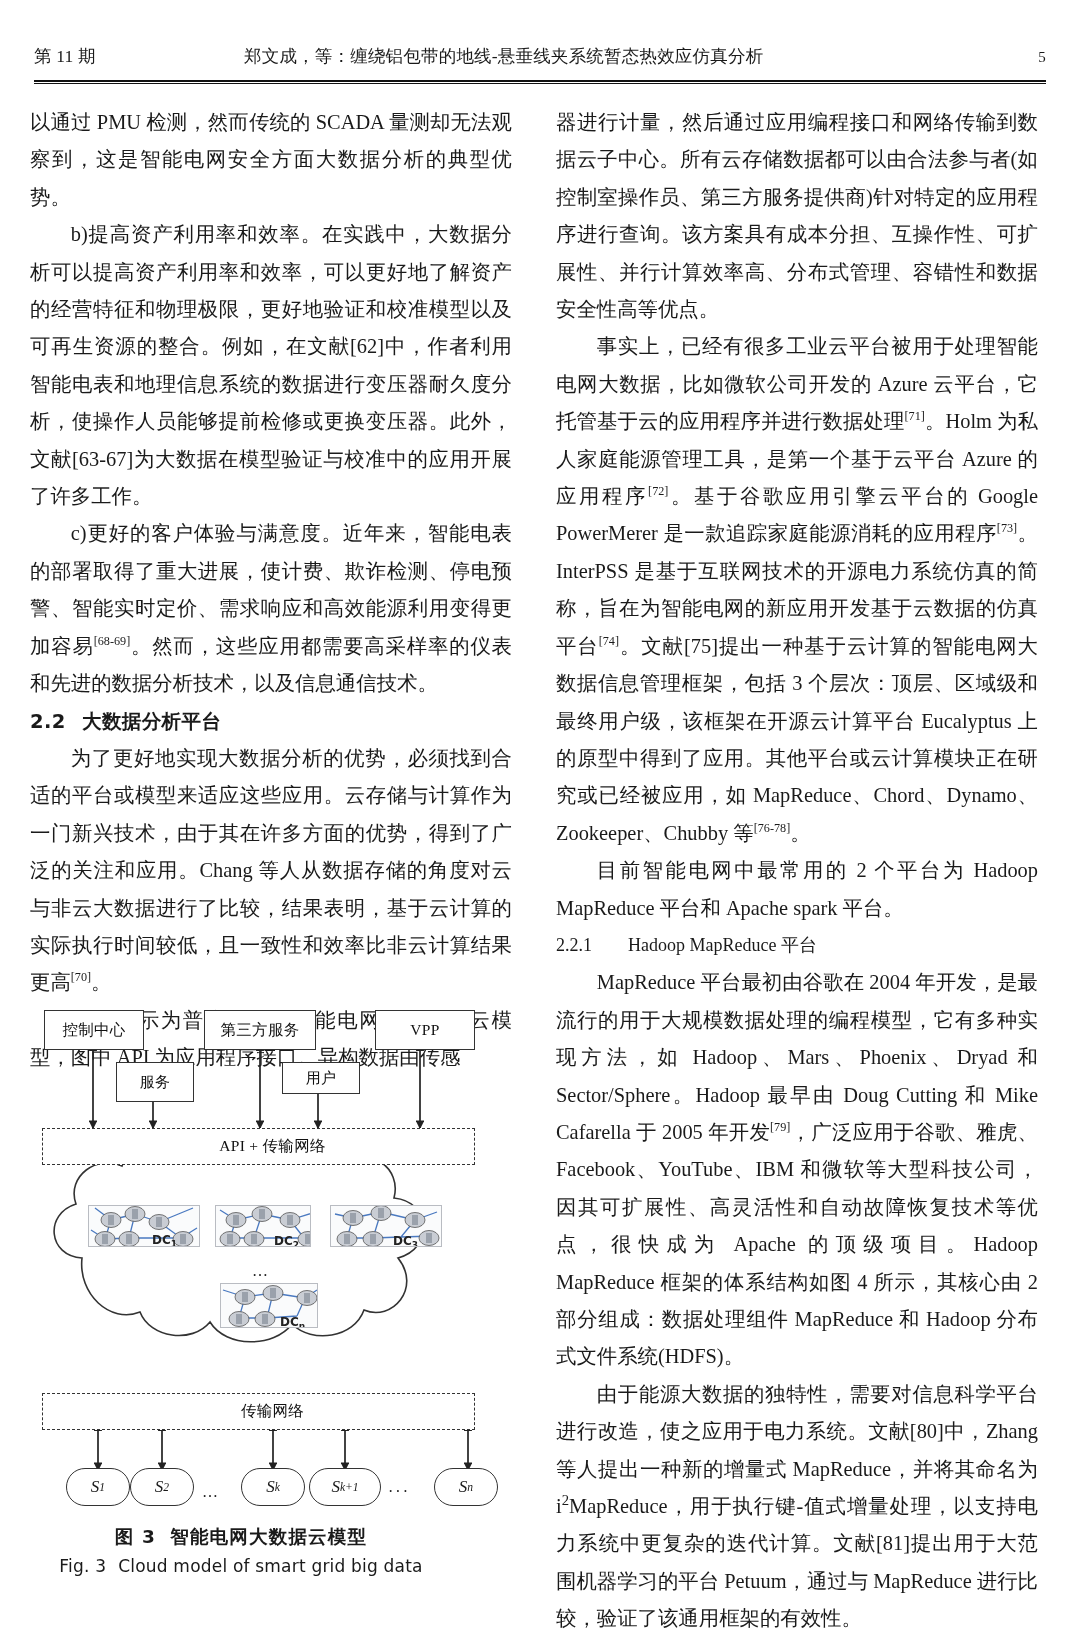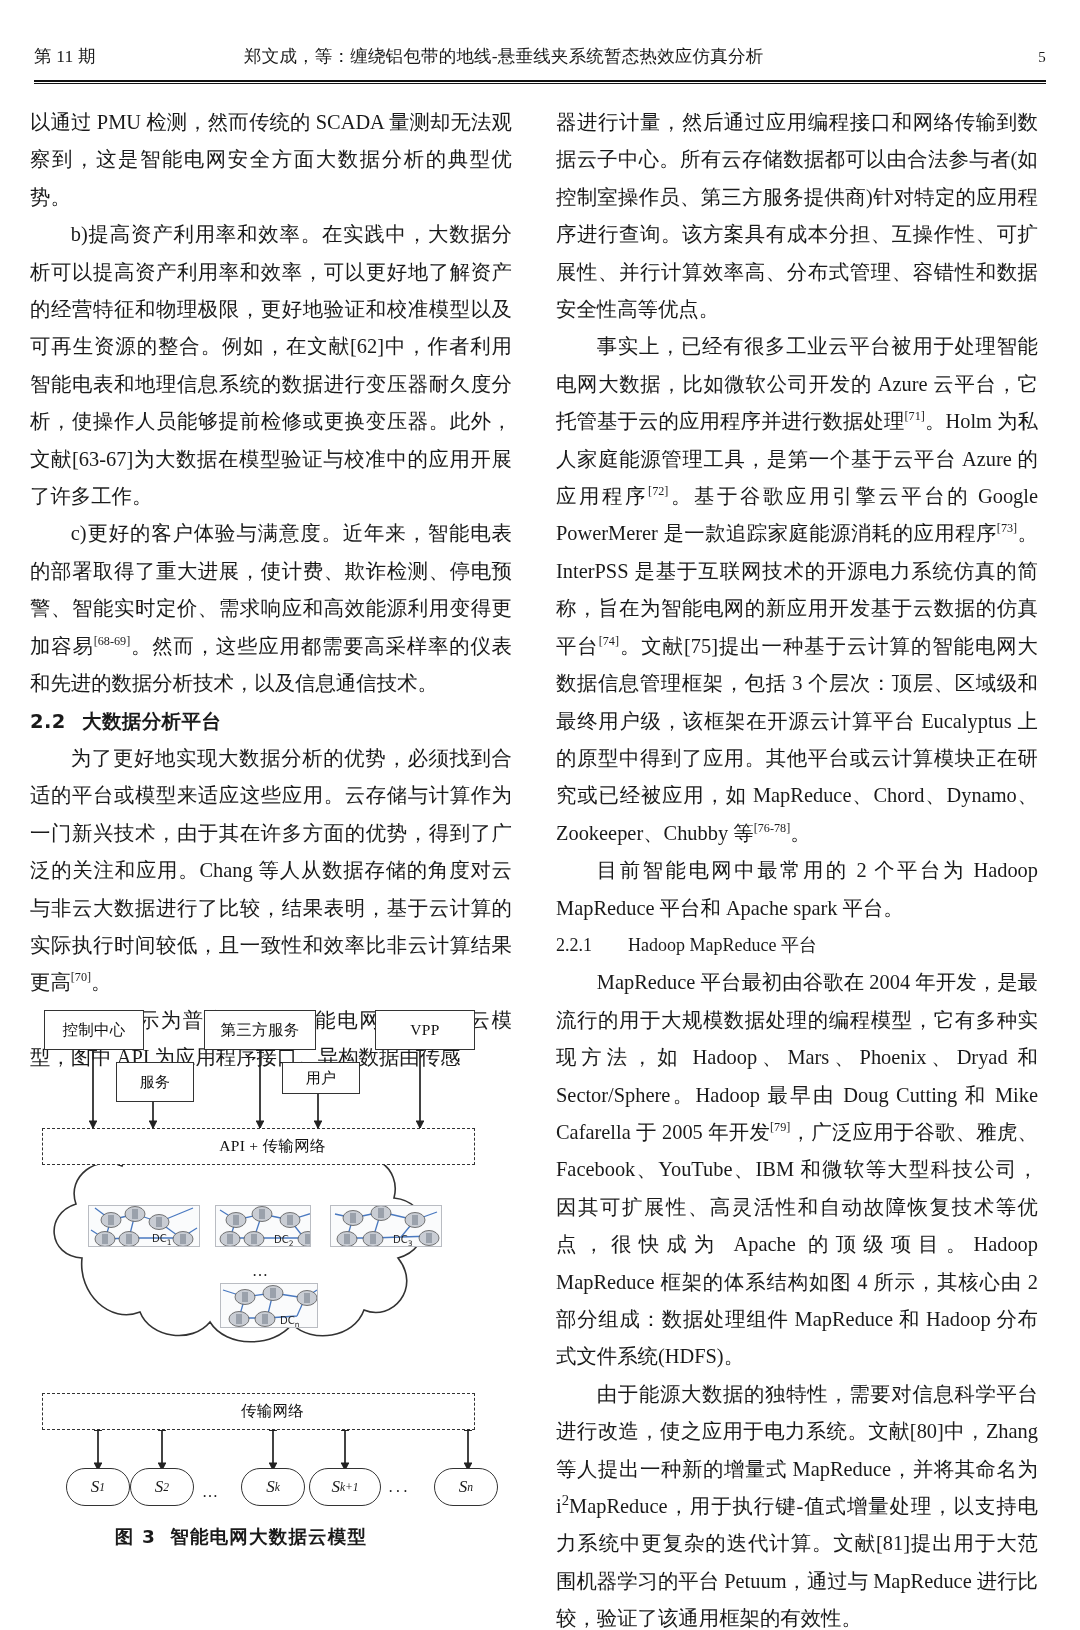--- a/index.html
+++ b/index.html
@@ -178,22 +178,22 @@
   .dc {
     position: absolute;
     box-sizing: border-box;
     border: 1px solid #b9bcc2;
     background: #fafbfc;
     overflow: hidden;
   }
   .dc-label {
     position: absolute;
     font-family: "DejaVu Sans", "Liberation Sans", sans-serif;
-    font-weight: normal;
-    font-size: 10px;
+    font-weight: bold;
+    font-size: 12px;
     color: #222;
     letter-spacing: 0;
   }
   .dc-label sub { font-size: 0.75em; }
 </style>
 </head>
 <body>
 
 <div class="page">
 
@@ -404,20 +404,21 @@
     </div>
     <div class="ellip" style="left:358px; top:483px;">···</div>
     <div class="sensor" style="left:404px; top:468px; width:64px; height:38px;">
       <i>S</i>
         <sub>n</sub>
     </div>
   </div>
 
   <div class="fig-cap">
     <div class="cap-cn"><span>图 3</span><span class="gap"></span><span>智能电网大数据云模型</span></div>
+    <div class="cap-en"><span>Fig. 3</span><span class="gap"></span><span>Cloud model of smart grid big data</span></div>
   </div>
 
   <div class="col col-right">
 
     <p class="para noindent">器进行计量，然后通过应用编程接口和网络传输到数据云子中心。所有云存储数据都可以由合法参与者(如控制室操作员、第三方服务提供商)针对特定的应用程序进行查询。该方案具有成本分担、互操作性、可扩展性、并行计算效率高、分布式管理、容错性和数据安全性高等优点。</p>
 
     <p class="para"><span>事实上，已经有很多工业云平台被用于处理智能电网大数据，比如微软公司开发的 Azure 云平台，它托管基于云的应用程序并进行数据处理</span><sup class="ref">[71]</sup><span>。Holm 为私人家庭能源管理工具，是第一个基于云平台 Azure 的应用程序</span><sup class="ref">[72]</sup><span>。基于谷歌应用引擎云平台的 Google PowerMerer 是一款追踪家庭能源消耗的应用程序</span><sup class="ref">[73]</sup><span>。InterPSS 是基于互联网技术的开源电力系统仿真的简称，旨在为智能电网的新应用开发基于云数据的仿真平台</span><sup class="ref">[74]</sup><span>。文献[75]提出一种基于云计算的智能电网大数据信息管理框架，包括 3 个层次：顶层、区域级和最终用户级，该框架在开源云计算平台 Eucalyptus 上的原型中得到了应用。其他平台或云计算模块正在研究或已经被应用，如 MapReduce、Chord、Dynamo、Zookeeper、Chubby 等</span><sup class="ref">[76-78]</sup><span>。</span></p>
 
     <p class="para">目前智能电网中最常用的 2 个平台为 Hadoop MapReduce 平台和 Apache spark 平台。</p>
 

